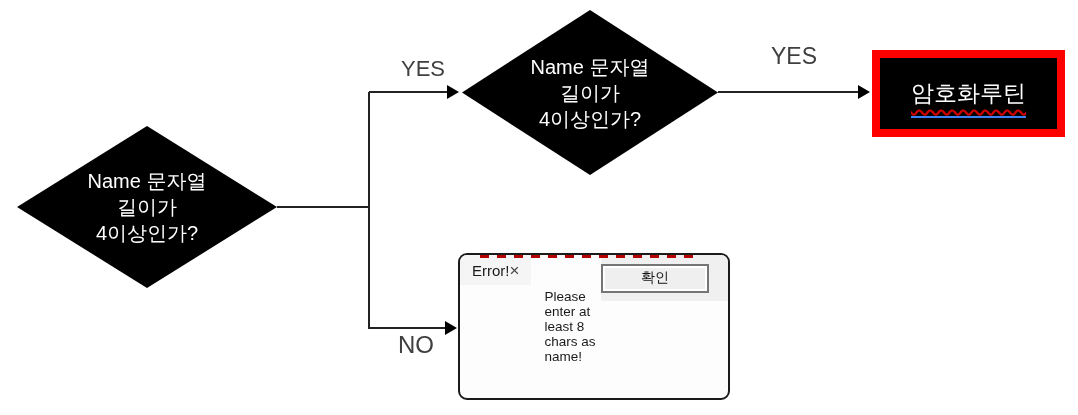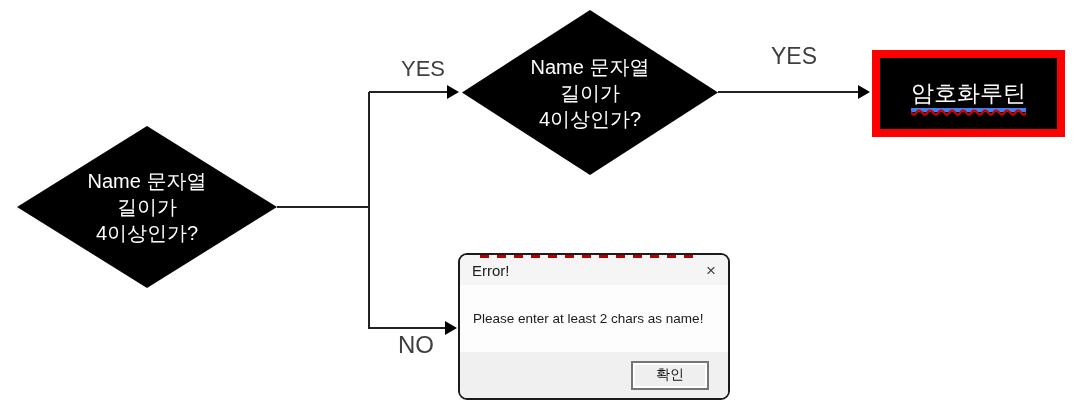--- a/index.html
+++ b/index.html
@@ -41,22 +41,22 @@
     align-items: center;
     justify-content: center;
   }
   .process-label {
     color: #ffffff;
     font-size: 23px;
     text-decoration: underline wavy #cc0000;
     text-underline-offset: 8px;
   }
   .process-label .inner-underline {
-    border-bottom: 4px solid #3b82f6;
-    padding-bottom: 2px;
+    border-bottom: 2px solid #3b82f6;
+    padding-bottom: 10px;
   }
 
   
   .line { position: absolute; background: #222222; }
   .line-h1 { left: 277px; top: 206px; width: 92px;  height: 2px; }
   .line-v  { left: 368px; top: 92px;  width: 2px;   height: 237px; }
   .line-h2 { left: 369px; top: 91px;  width: 80px;  height: 2px; }
   .line-h3 { left: 369px; top: 327px; width: 78px;  height: 2px; }
   .line-h4 { left: 718px; top: 91px;  width: 141px; height: 2px; }
 
@@ -83,21 +83,21 @@
   
   .dialog {
     position: absolute;
     left: 458px; top: 253px;
     width: 272px; height: 147px;
     background: #fdfdfd;
     border: 2px solid #1b1b1b;
     border-radius: 9px;
     overflow: hidden;
     display: flex;
-    flex-direction: column;
+    flex-direction: row;
   }
   .dialog-red-dash {
     position: absolute;
     left: 20px; top: 0;
     width: 215px; height: 3px;
     background: repeating-linear-gradient(90deg, #b30000 0 9px, transparent 9px 17px);
   }
   .dialog-titlebar {
     height: 30px;
     background: #f5f5f5;
@@ -125,21 +125,21 @@
   .dialog-footer {
     height: 46px;
     flex: 0 0 auto;
     background: #f0f0f0;
     display: flex;
     align-items: center;
     justify-content: flex-end;
     padding-right: 19px;
   }
   .ok-button {
-    width: 78px; height: 29px;
+    width: 108px; height: 29px;
     background: #efefef;
     border: 2px solid #757575;
     box-shadow: inset 0 0 0 2px #ffffff;
     font-size: 14px;
     color: #111111;
     font-family: "Liberation Sans", sans-serif;
     display: flex;
     align-items: center;
     justify-content: center;
   }
@@ -180,20 +180,20 @@
     </span>
   </div>
 
   <div class="dialog">
     <div class="dialog-red-dash"></div>
     <div class="dialog-titlebar">
       <span class="dialog-title">Error!</span>
       <span class="dialog-close">×</span>
     </div>
     <div class="dialog-body">
-      <span class="dialog-message">Please enter at least 2 chars as name!</span>
+      <span class="dialog-message">Please enter at least 8 chars as name!</span>
     </div>
     <div class="dialog-footer">
       <div class="ok-button">확인</div>
     </div>
   </div>
 
 </div>
 
 </body></html>

